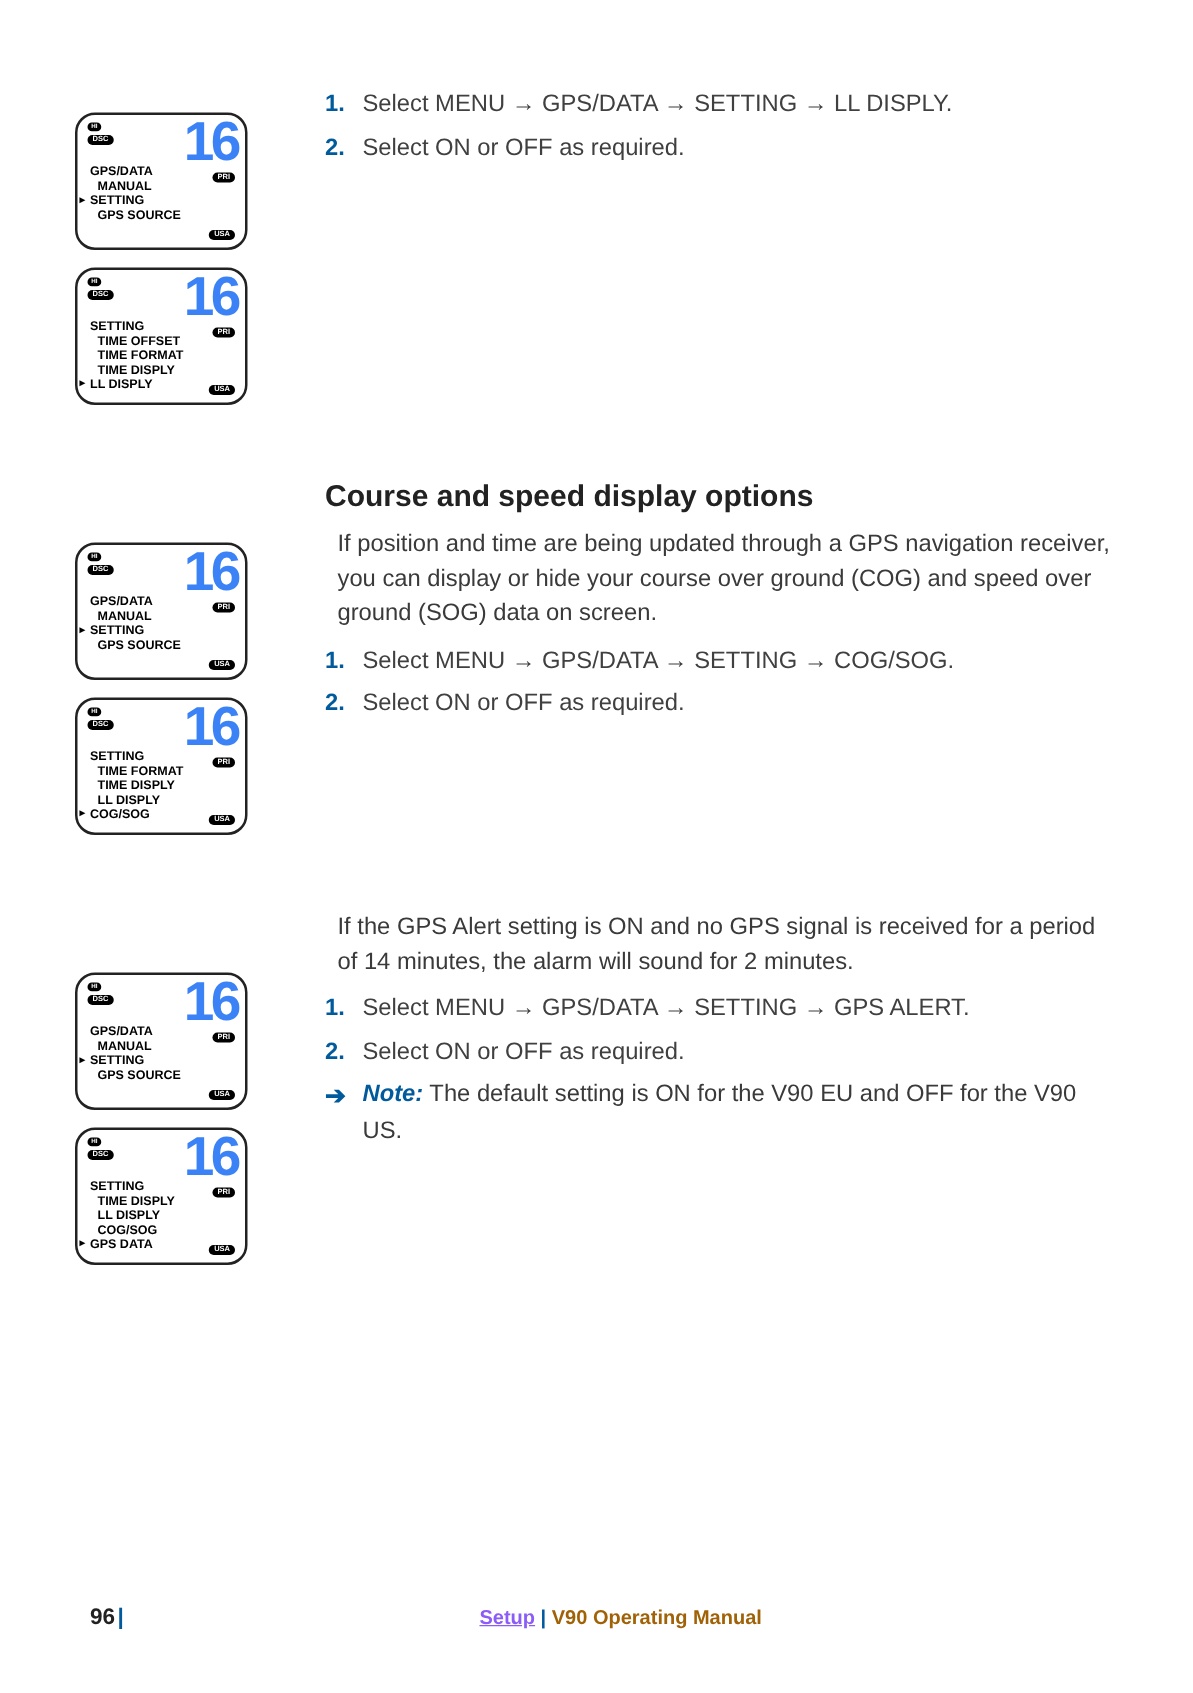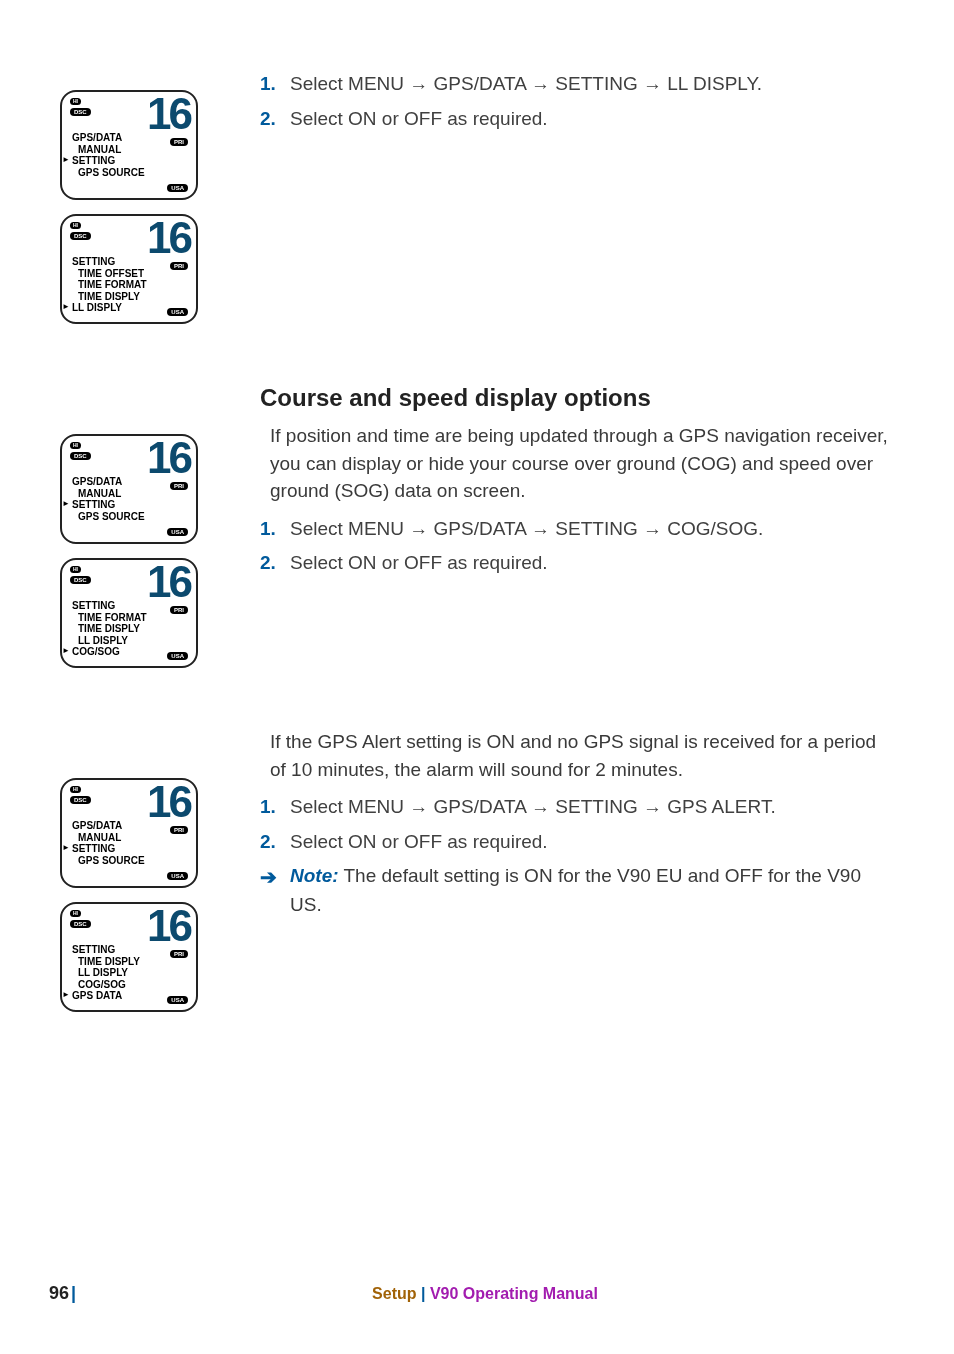--- a/index.html
+++ b/index.html
@@ -111,21 +111,21 @@
     line-height: 1;
     width: fit-content;
   }
   .pill-sm { font-size: 5px; padding: 1px 3px; }
   .screen .channel {
     position: absolute;
     top: 0px;
     right: 6px;
     font-size: 44px;
     font-weight: 900;
-    color: #0c4a6e;
+    color: #3b82f6;
     line-height: 1;
     letter-spacing: -3px;
   }
   .screen .pri-badge {
     position: absolute;
     right: 8px;
     top: 46px;
   }
   .screen .usa-badge {
     position: absolute;
@@ -147,21 +147,21 @@
     position: absolute;
     left: -8px;
   }
   .screen .menu-lines div { position: relative; padding-left: 2px; }
   .screen .menu-lines .indent { padding-left: 8px; }
   .screen .menu-lines .selected { padding-left: 2px; }
   
   .footer {
     position: absolute;
     bottom: 50px;
-    left: 49px;
+    left: 72px;
     right: 60px;
     display: flex;
     align-items: baseline;
     font-size: 16px;
   }
   .footer .page-num {
     font-weight: 700;
     color: #222;
     font-size: 18px;
   }
@@ -170,28 +170,29 @@
     color: #005A9C;
     font-size: 18px;
     margin-left: 2px;
   }
   .footer .center {
     flex: 1;
     text-align: center;
   }
   .footer .center .section-name {
     font-weight: 700;
+    color: #8b5cf6;
+    text-decoration: underline;
+  }
+  .footer .center .sep {
+    color: #005A9C;
+    font-weight: 700;
+  }
+  .footer .center .manual-name {
     color: #a16207;
-  }
-  .footer .center .sep {
-    color: #005A9C;
-    font-weight: 700;
-  }
-  .footer .center .manual-name {
-    color: #a21caf;
     font-weight: 700;
   }
 </style>
 </head>
 <body>
 
 <div class="section-block">
   <div class="screens-col">
     <div class="screen">
       <div class="top-icons">
@@ -313,21 +314,21 @@
       <div class="menu-lines">
         <div>SETTING</div>
         <div class="indent">TIME DISPLY</div>
         <div class="indent">LL DISPLY</div>
         <div class="indent">COG/SOG</div>
         <div class="selected">GPS DATA</div>
       </div>
     </div>
   </div>
   <div class="content-col">
-    <p class="intro">If the GPS Alert setting is ON and no GPS signal is received for a period of 10 minutes, the alarm will sound for 2 minutes.</p>
+    <p class="intro">If the GPS Alert setting is ON and no GPS signal is received for a period of 14 minutes, the alarm will sound for 2 minutes.</p>
     <div class="step">
       <span class="step-num">1.</span>
       <span class="step-text">Select MENU → GPS/DATA → SETTING → GPS ALERT.</span>
     </div>
     <div class="step">
       <span class="step-num">2.</span>
       <span class="step-text">Select ON or OFF as required.</span>
     </div>
     <div class="arrow-note">
       <span class="arrow-icon">➔</span>

